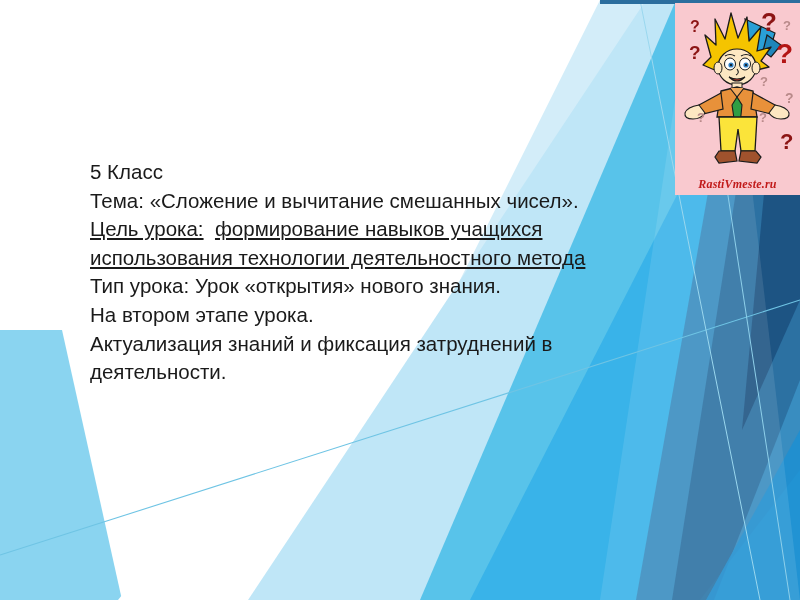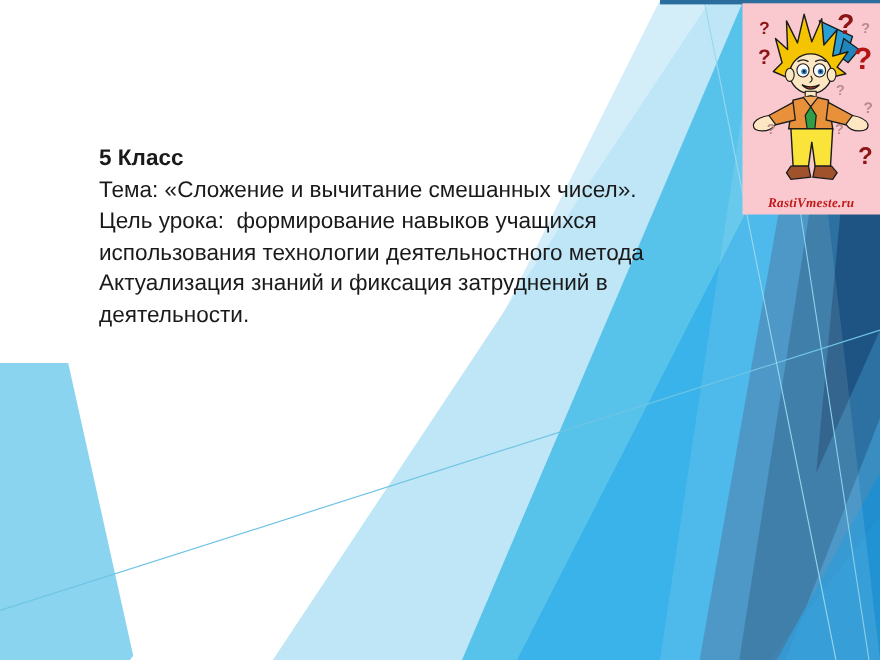--- a/index.html
+++ b/index.html
@@ -67,22 +67,22 @@
   #textblock {
     position: absolute;
     left: 90px;
     top: 130px;
     width: 600px;
     color: #1a1a1a;
     font-size: 20.5px;
     line-height: 28.6px;
   }
   #textblock .ln { white-space: pre; }
-  #textblock .b { font-weight: bold; }
-  #textblock .u { text-underline-offset: 2px; }
+  #textblock .b { font-weight: normal; margin-top: 28px; }
+  #textblock .u { text-decoration: underline; text-underline-offset: 2px; }
   #textblock .last { margin-top: 0; }
 </style>
 </head>
 <body>
 
 <div id="slide">
 
   <svg class="bg-layer" viewBox="0 0 800 600" preserveAspectRatio="none">
 
     <polygon points="0,330 62,330 122,600 0,600" fill="#8ad4f0"></polygon>
@@ -175,17 +175,19 @@
     <span class="qmark" style="left:105px;top:128px;font-size:22px;color:#8c1414;">?</span>
 
     <div class="watermark">RastiVmeste.ru</div>
   </div>
 
   <div id="textblock">
     <div class="ln b">5 Класс</div>
     <div class="ln">Тема: «Сложение и вычитание смешанных чисел».</div>
     <div class="ln"><span class="u">Цель урока:</span><span>  </span><span class="u">формирование навыков учащихся</span></div>
     <div class="ln u">использования технологии деятельностного метода</div>
+    <div class="ln">Тип урока: Урок «открытия» нового знания.</div>
+    <div class="ln">На втором этапе урока.</div>
     <div class="ln">Актуализация знаний и фиксация затруднений в</div>
     <div class="ln last">деятельности.</div>
   </div>
 
 </div>
 
 </body></html>

